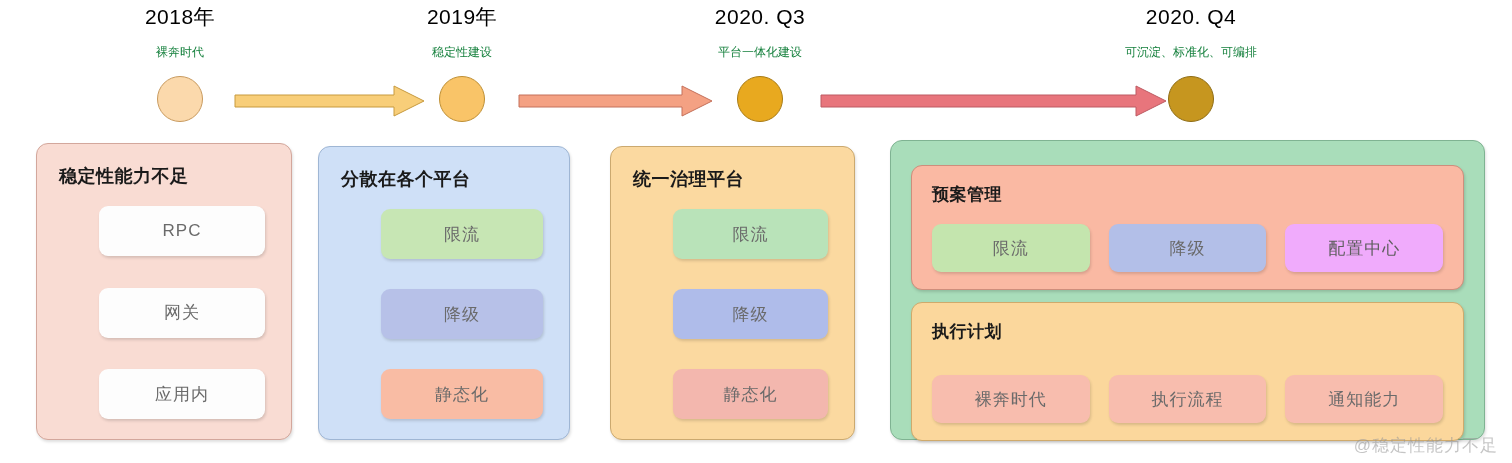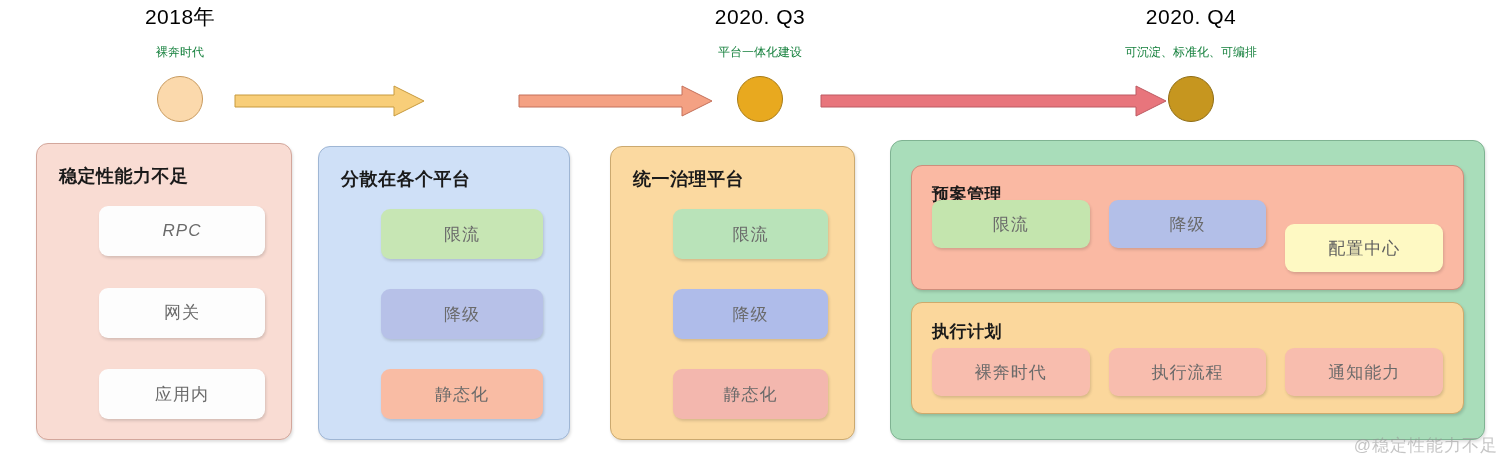--- a/index.html
+++ b/index.html
@@ -128,20 +128,25 @@
       <div class="tl-sub">裸奔时代</div>
       <div class="tl-dot" id="tl-dot-0" style="background: rgb(251, 217, 172); border: 1px solid rgb(200, 154, 94);"></div>
     </div>
 
     <div class="tl-arrow" id="tl-arrow-0" style="left:234px; top:84px; width:192px;">
       <svg viewBox="0 0 192 34" preserveAspectRatio="none">
         <path d="M1,11 L160,11 L160,2 L190,17 L160,32 L160,23 L1,23 Z" fill="#F8CE79" stroke="#C79A3E" stroke-width="1"></path>
       </svg>
     </div>
 
+    <div class="tl-node" id="tl-node-1" style="left:394px; top:4px; width:136px;">
+      <div class="tl-year">2019年</div>
+      <div class="tl-sub">稳定性建设</div>
+      <div class="tl-dot" id="tl-dot-1" style="background: rgb(249, 196, 104); border: 1px solid rgb(190, 143, 52);"></div>
+    </div>
 
     <div class="tl-arrow" id="tl-arrow-1" style="left:518px; top:84px; width:196px;">
       <svg viewBox="0 0 196 34" preserveAspectRatio="none">
         <path d="M1,11 L164,11 L164,2 L194,17 L164,32 L164,23 L1,23 Z" fill="#F4A183" stroke="#C4705A" stroke-width="1"></path>
       </svg>
     </div>
 
     <div class="tl-node" id="tl-node-2" style="left:662px; top:4px; width:196px;">
       <div class="tl-year">2020. Q3</div>
       <div class="tl-sub">平台一体化建设</div>
@@ -157,21 +162,21 @@
     <div class="tl-node" id="tl-node-3" style="left:1078px; top:4px; width:226px;">
       <div class="tl-year">2020. Q4</div>
       <div class="tl-sub">可沉淀、标准化、可编排</div>
       <div class="tl-dot" id="tl-dot-3" style="background: rgb(198, 150, 31); border: 1px solid rgb(142, 108, 20);"></div>
     </div>
   </div>
 
   <div class="panel" id="panel-0" style="left: 36px; top: 143px; width: 256px; height: 297px; background: rgb(249, 220, 211); border-color: rgb(211, 167, 156);">
     <div class="panel-title">稳定性能力不足</div>
     <div class="chip-col">
-      <div class="chip" id="p0c0" style="background: rgb(253, 253, 253); color: rgb(106, 106, 106); font-style: italic;">RPC</div>
+      <div class="chip" id="p0c0" style="background: rgb(253, 253, 253); color: rgb(106, 106, 106);">RPC</div>
       <div class="chip" id="p0c1" style="background: rgb(253, 253, 253); color: rgb(106, 106, 106);">网关</div>
       <div class="chip" id="p0c2" style="background: rgb(253, 253, 253); color: rgb(106, 106, 106);">应用内</div>
     </div>
   </div>
 
   <div class="panel" id="panel-1" style="left: 318px; top: 146px; width: 252px; height: 294px; background: rgb(207, 224, 247); border-color: rgb(159, 182, 212);">
     <div class="panel-title">分散在各个平台</div>
     <div class="chip-col">
       <div class="chip" id="p1c0" style="background: rgb(199, 230, 180); color: rgb(106, 106, 106);">限流</div>
       <div class="chip" id="p1c1" style="background: rgb(183, 193, 232); color: rgb(106, 106, 106);">降级</div>
@@ -188,25 +193,25 @@
     </div>
   </div>
 
   <div class="panel" id="panel-3" style="left: 890px; top: 140px; width: 595px; height: 300px; background: rgb(169, 221, 186); border-color: rgb(127, 179, 146);">
 
     <div class="sub-panel" id="sub-0" style="left: 20px; top: 24px; right: 20px; height: 125px; background: rgb(250, 185, 163); border-color: rgb(206, 142, 124); padding-left: 44px;">
       <div class="sub-title">预案管理</div>
       <div class="chip-row">
         <div class="chip" id="s0c0" style="background: rgb(196, 229, 174); color: rgb(106, 106, 106);">限流</div>
         <div class="chip" id="s0c1" style="background: rgb(179, 191, 232); color: rgb(106, 106, 106);">降级</div>
-        <div class="chip" id="s0c2" style="background: #fef9c3; color: rgb(93, 93, 93); margin-top: 24px;">配置中心</div>
+        <div class="chip" id="s0c2" style="background: #f0abfc; color: rgb(93, 93, 93);">配置中心</div>
       </div>
     </div>
 
-    <div class="sub-panel" id="sub-1" style="left: 20px; top: 161px; right: 20px; height: 112px; background: rgb(251, 215, 156); border-color: rgb(207, 170, 108);">
+    <div class="sub-panel" id="sub-1" style="left: 20px; top: 161px; right: 20px; height: 139px; background: rgb(251, 215, 156); border-color: rgb(207, 170, 108);">
       <div class="sub-title">执行计划</div>
       <div class="chip-row">
         <div class="chip" id="s1c0" style="background: rgb(248, 189, 174); color: rgb(106, 106, 106);">裸奔时代</div>
         <div class="chip" id="s1c1" style="background: rgb(248, 189, 174); color: rgb(106, 106, 106);">执行流程</div>
         <div class="chip" id="s1c2" style="background: rgb(248, 189, 174); color: rgb(106, 106, 106);">通知能力</div>
       </div>
     </div>
   </div>
 
   <div class="watermark">@稳定性能力不足</div>

